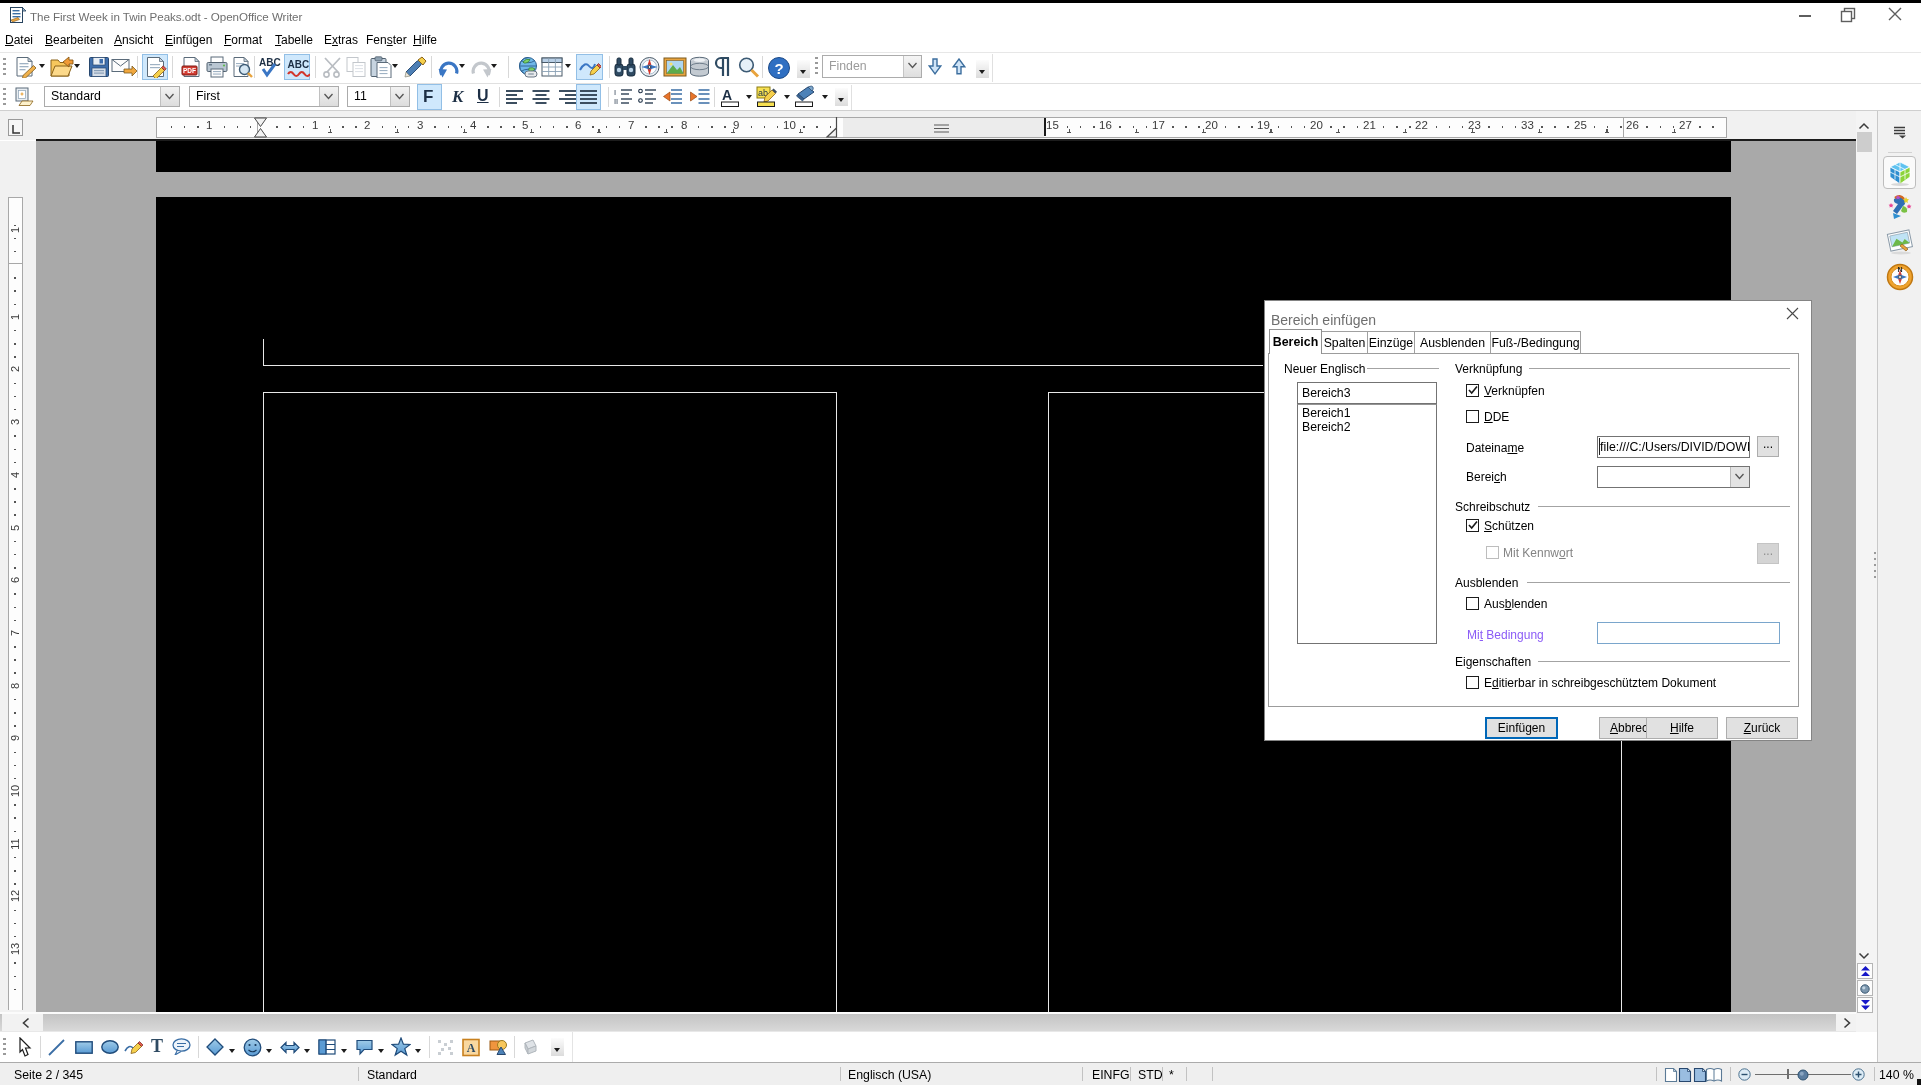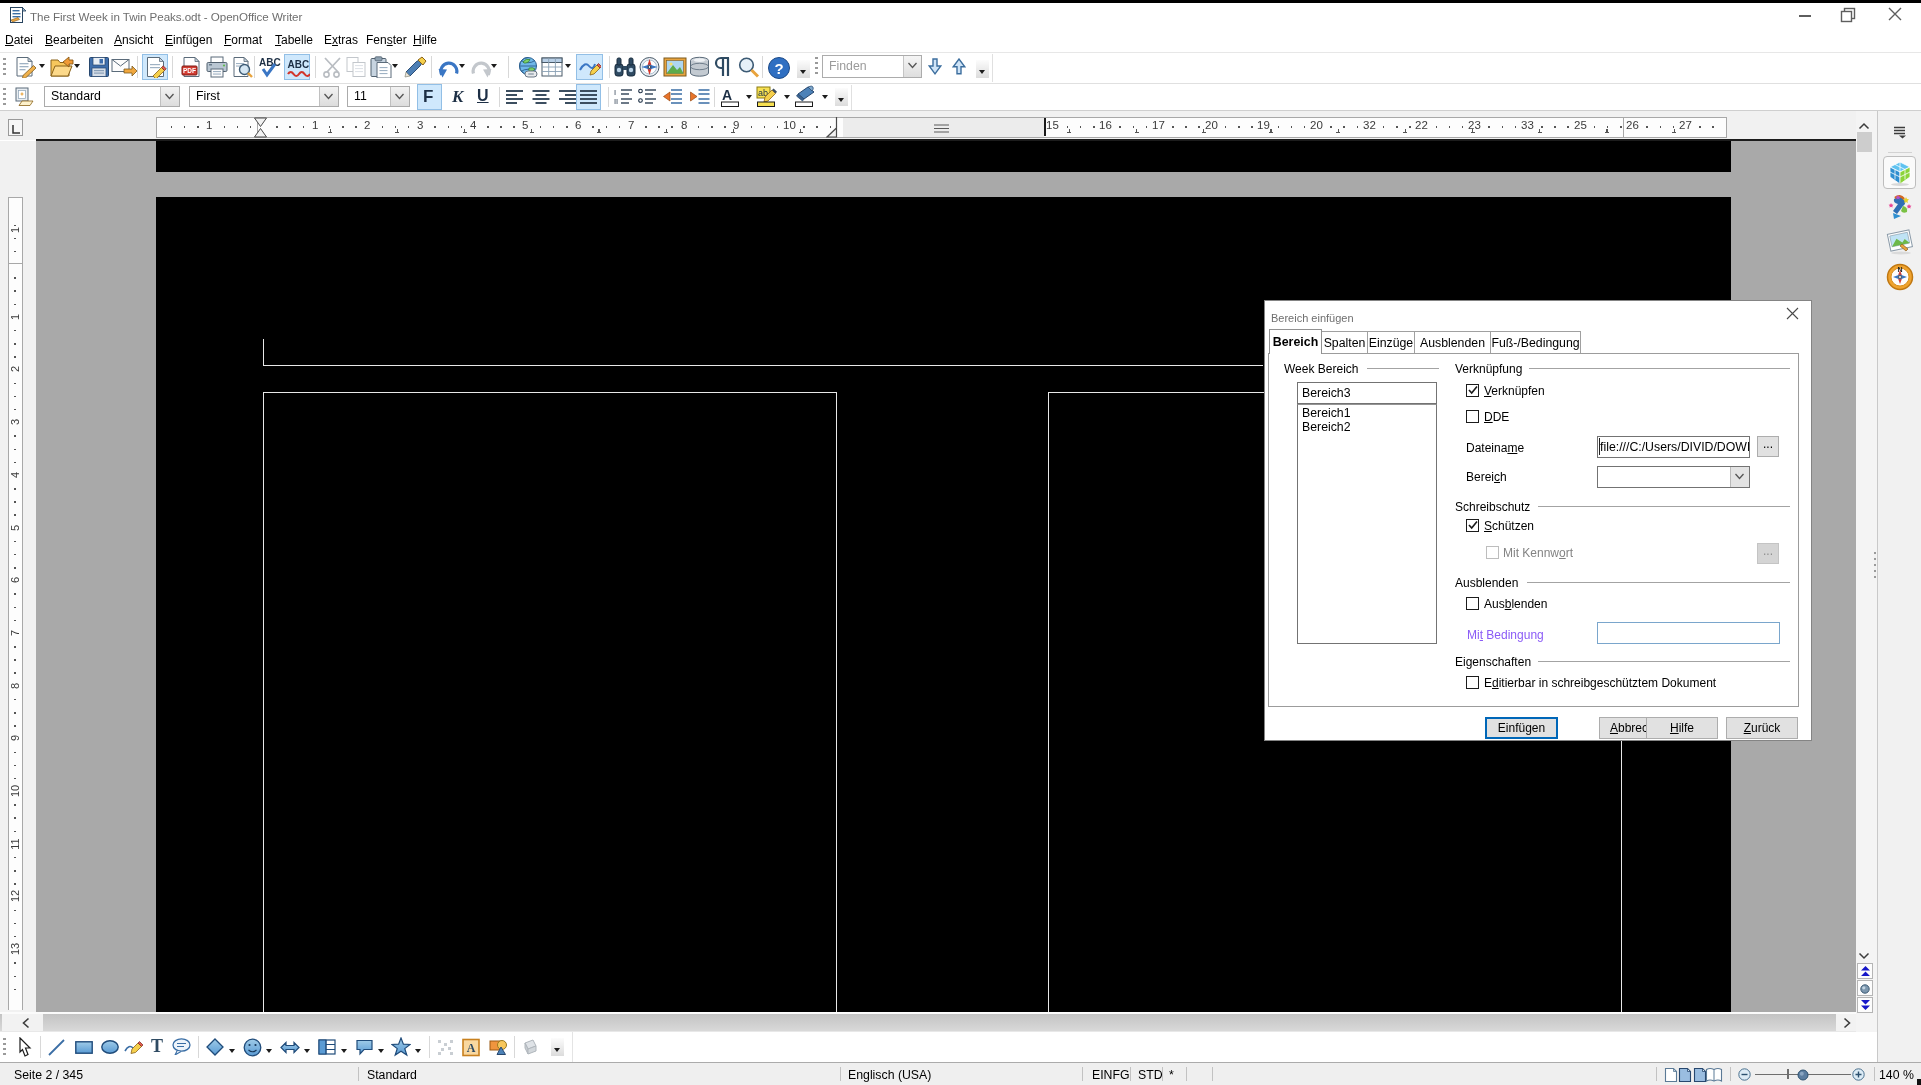--- a/index.html
+++ b/index.html
@@ -361,21 +361,21 @@
 <div class="rnum" style="left:628px">7</div>
 <div class="rnum" style="left:681px">8</div>
 <div class="rnum" style="left:733px">9</div>
 <div class="rnum" style="left:783px">10</div>
 <div class="rnum" style="left:1046px">15</div>
 <div class="rnum" style="left:1099px">16</div>
 <div class="rnum" style="left:1152px">17</div>
 <div class="rnum" style="left:1205px">20</div>
 <div class="rnum" style="left:1257px">19</div>
 <div class="rnum" style="left:1310px">20</div>
-<div class="rnum" style="left:1363px">32</div>
+<div class="rnum" style="left:1363px">21</div>
 <div class="rnum" style="left:1415px">22</div>
 <div class="rnum" style="left:1468px">23</div>
 <div class="rnum" style="left:1521px">33</div>
 <div class="rnum" style="left:1574px">25</div>
 <div class="rnum" style="left:1626px">26</div>
 <div class="rnum" style="left:1679px">27</div>
 <div class="rnum" style="left:206px">1</div>
 <div class="rdot" style="left:276.2px"></div>
 <div class="rdot" style="left:289.4px"></div>
 <div class="rdot" style="left:302.5px"></div>
@@ -813,31 +813,31 @@
       <circle cx="14" cy="14" r="12.5" fill="#f0a32e" stroke="#c07812" stroke-width="1.5"></circle>
       <circle cx="14" cy="14" r="9" fill="#fdfdfd" stroke="#d89020"></circle>
       <text x="14" y="9" font-size="7" font-weight="bold" text-anchor="middle" fill="#222" font-family="Liberation Sans">N</text>
       <path d="M14 7 L16.5 14 L14 21 L11.5 14Z" fill="#d43d33"></path>
       <path d="M7 14 L14 11.5 L21 14 L14 16.5Z" fill="#3a76c4"></path>
       <circle cx="14" cy="14" r="1.5" fill="#fff" stroke="#555"></circle>
     </svg></div>
 <div class="a" style="left:1874px;top:552px;width:2px;height:26px;background:repeating-linear-gradient(#9a9a9a 0 2px,#f1f1f1 2px 6px)"></div>
 
 <div class="a" style="left:1264px;top:300px;width:548px;height:441px;background:#fff;border:1px solid #848484"></div>
-<div class="a gray" style="left:1271px;top:312px;font-size:11px">Bereich einfügen</div>
+<div class="a gray" style="left:1271px;top:312px;font-size:14px">Bereich einfügen</div>
 <div class="a" style="left:1786px;top:307px"><svg width="13" height="13" viewBox="0 0 13 13">
       <path d="M1 1 L12 12 M12 1 L1 12" stroke="#4a4a4a" stroke-width="1.1"></path>
     </svg></div>
 <div class="a" style="left:1268px;top:353px;width:531px;height:354px;background:#fff;border:1px solid #9c9c9c"></div>
 <div class="a" style="left:1321px;top:331px;width:47px;height:22px;background:#fff;border:1px solid #a0a0a0;border-bottom:none;font-size:12.3px;text-align:center;line-height:22px">Spalten</div>
 <div class="a" style="left:1367px;top:331px;width:48px;height:22px;background:#fff;border:1px solid #a0a0a0;border-bottom:none;font-size:12.3px;text-align:center;line-height:22px">Einzüge</div>
 <div class="a" style="left:1414px;top:331px;width:77px;height:22px;background:#fff;border:1px solid #a0a0a0;border-bottom:none;font-size:12.3px;text-align:center;line-height:22px">Ausblenden</div>
 <div class="a" style="left:1490px;top:331px;width:91px;height:22px;background:#fff;border:1px solid #a0a0a0;border-bottom:none;font-size:12.3px;text-align:center;line-height:22px">Fuß-/Bedingung</div>
 <div class="a" style="left:1269px;top:329px;width:53px;height:25px;background:#fff;border:1px solid #919191;border-bottom:none;font-size:12.4px;font-weight:bold;text-align:center;line-height:24px">Bereich</div>
-<div class="dlabel" style="left:1284px;top:362px">Week Bereich</div>
+<div class="dlabel" style="left:1284px;top:362px">Neuer Englisch</div>
 <div class="gsep" style="left:1367px;top:368px;width:72px"></div>
 <div class="dlabel" style="left:1455px;top:362px">Verknüpfung</div>
 <div class="gsep" style="left:1529px;top:368px;width:261px"></div>
 <div class="a" style="left:1297px;top:382px;width:140px;height:22px;border:1px solid #737373;background:#fff;font-size:12.3px;padding:3px 0 0 4px">Bereich3</div>
 <div class="a" style="left:1297px;top:404px;width:140px;height:240px;border:1px solid #737373;border-top:1px solid #949494;background:#fff;font-size:12.3px;padding:2px 0 0 4px;line-height:13.5px">Bereich1<br>Bereich2</div>
 <div class="cb" style="left:1466px;top:384px"></div>
 <div class="a" style="left:1467px;top:384px"><svg width="12" height="12" viewBox="0 0 12 12">
       <path d="M2 6 L4.7 9 L10 2.5" fill="none" stroke="#1a1a1a" stroke-width="1.6"></path>
     </svg></div>
 <div class="dlabel" style="left:1484px;top:384px"><span class="u">V</span>erknüpfen</div>

